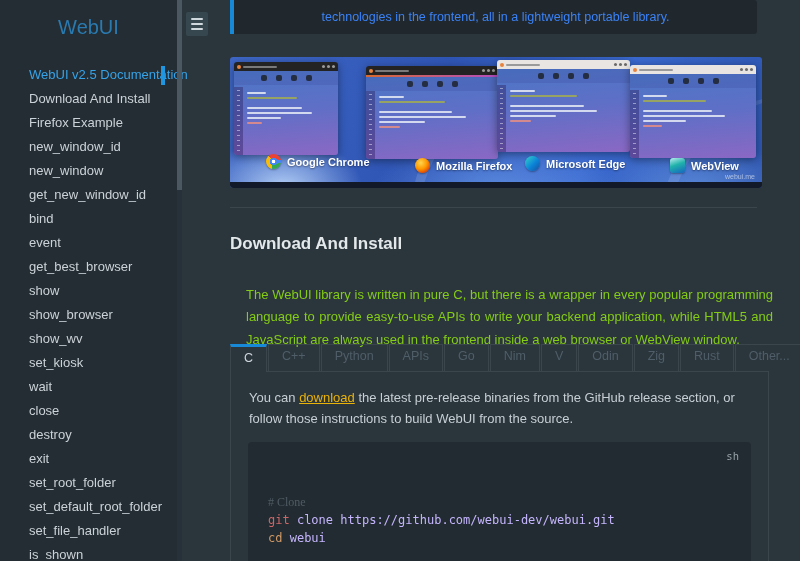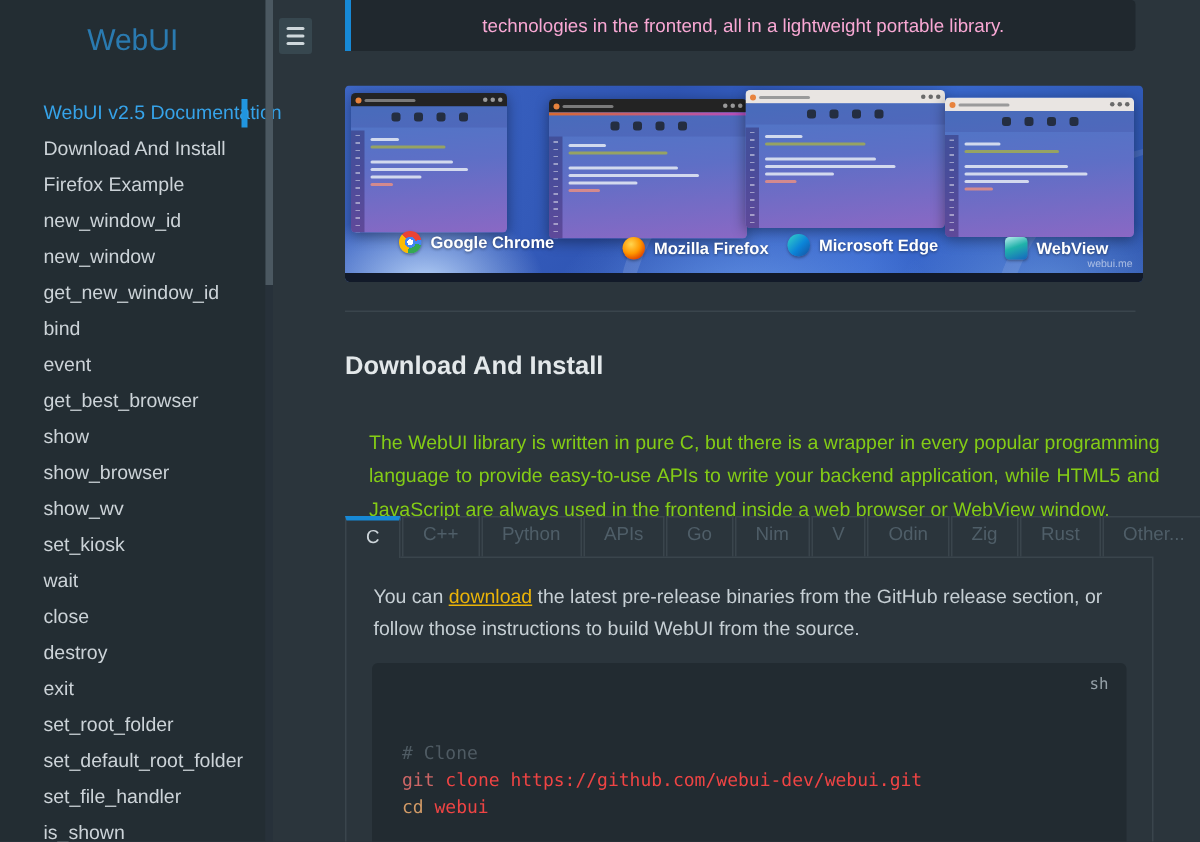--- a/index.html
+++ b/index.html
@@ -20,42 +20,42 @@
   .vscroll{position:absolute;left:177px;top:0;width:5px;height:561px;background:#27313a;}
   .vscroll .thumb{position:absolute;left:0;top:0;width:5px;height:190px;background:#4b5861;}
   
   .hamburger{position:absolute;left:186px;top:12px;width:22px;height:24px;background:#37474f;border-radius:2px;
     display:flex;flex-direction:column;justify-content:center;align-items:center;gap:3px;cursor:pointer;}
   .hamburger i{display:block;width:12px;height:2px;background:#cfd8dc;border-radius:1px;}
   
   .content{position:absolute;left:230px;top:0;width:527px;height:561px;}
   .intro{position:absolute;top:0;left:0;width:523px;height:34px;background:#20282e;border-left:4px solid #1789d6;
     border-radius:0 3px 3px 0;display:flex;align-items:center;justify-content:center;
-    font-size:12.5px;color:#f9a8d4;}
+    font-size:12.5px;color:#3b82f6;}
   .hr{position:absolute;top:207px;left:0;width:527px;height:0;border-top:1px solid #3a454c;}
   .section-heading{position:absolute;top:234px;left:0;margin:0;font-size:17px;font-weight:700;color:#e3e8ea;}
   .section-para{position:absolute;top:268px;left:0;width:527px;margin:16px;font-size:13px;line-height:22.4px;
     color:#84cc16;text-align:justify;}
   
   .tabs{position:absolute;top:344px;left:0;display:flex;z-index:3;}
   .tab{box-sizing:border-box;height:27px;padding:0 13px;margin-right:1px;line-height:23px;font-size:12.5px;
     color:#4f5e68;background:transparent;border:1px solid #3a454c;border-bottom:none;cursor:pointer;white-space:nowrap;}
   .tab.active{border-top:3px solid #1789d6;height:28px;background:#2b353c;color:#ced6db;line-height:22px;}
   
   .panel{position:absolute;top:371px;left:0;width:539px;height:230px;border:1px solid #3a454c;box-sizing:border-box;background:#2b353c;}
   .panel-para{margin:15px 18px 0 18px;font-size:13px;line-height:21px;color:#c6cfd4;}
   .panel-para a{color:#eab308;text-decoration:underline;cursor:pointer;}
   .codeblock{position:relative;margin:13px 17px 0 17px;background:#222b31;border-radius:4px;
     padding:15px 20px 18px 20px;font-family:"DejaVu Sans Mono", monospace;font-size:12px;line-height:18px;}
   .codeblock .lang{position:absolute;top:5px;right:12px;font-size:10.5px;color:#96a1a8;font-family:"DejaVu Sans Mono",monospace;}
   .code-line{white-space:pre;min-height:18px;}
-  .tok-comment{color:#4f5b63;}
+  .tok-comment{color:#4f5b63;font-family:Liberation Serif, serif;}
   .tok-red{color:#cc6666;}
   .tok-orange{color:#d19a66;}
-  .tok-plain{color:#ef4444;}
+  .tok-plain{color:#c4b5fd;}
   
   .hero{position:absolute;top:57px;left:0;width:532px;height:131px;border-radius:3px;overflow:hidden;
     background:
       radial-gradient(110px 70px at 10% 100%, rgba(200,225,255,.85), rgba(200,225,255,0) 72%),
       radial-gradient(180px 90px at 50% 108%, rgba(130,180,250,.55), rgba(130,180,250,0) 70%),
       radial-gradient(140px 80px at 88% 104%, rgba(140,190,250,.45), rgba(140,190,250,0) 70%),
       linear-gradient(113deg,#3e67c6 0%,#2f55b4 38%,#3a69cf 68%,#2d54ad 100%);}
   .hero .streak{position:absolute;width:260px;height:260px;border-radius:50%;border-left:10px solid rgba(255,255,255,.12);
     transform:rotate(32deg);left:180px;top:30px;}
   .hero .streak.s2{left:430px;top:40px;border-left-color:rgba(255,255,255,.10);transform:rotate(24deg);}

